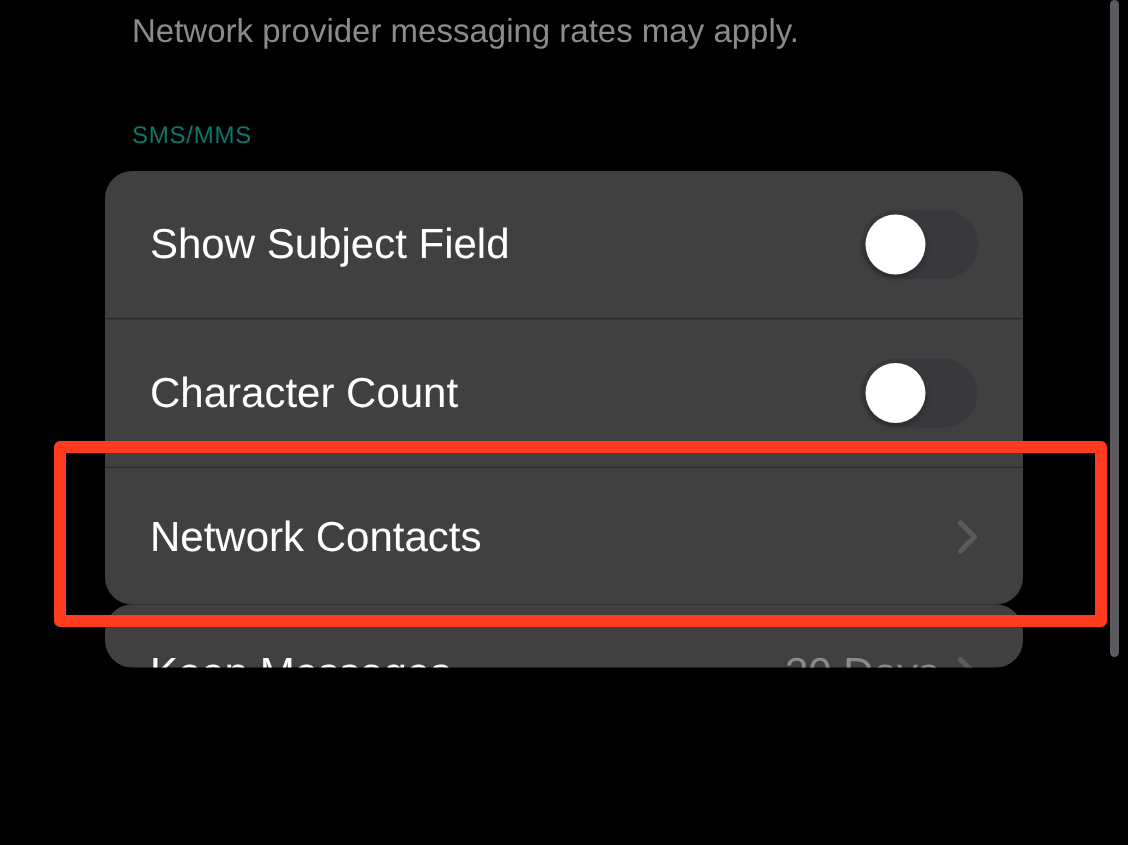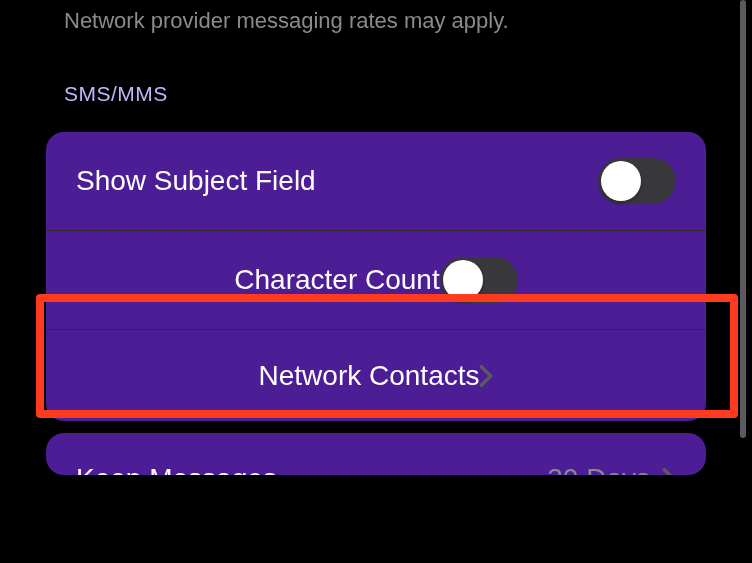--- a/index.html
+++ b/index.html
@@ -9,51 +9,50 @@
     }
     body {
       background: #000;
       font-family: -apple-system, BlinkMacSystemFont, 'Segoe UI', Helvetica, Arial, sans-serif;
       width: 752px;
       height: 563px;
       overflow: hidden;
       position: relative;
     }
     .container {
-      padding: 0 22px;
+      padding: 0 46px;
       position: relative;
     }
     .footer-note {
       color: #8a8a8f;
       font-size: 22px;
       padding: 8px 42px 0 42px;
     }
     .section-header {
-      color: #c4b5fd;
-      font-size: 21px;
+      color: #0f766e;
+      font-size: 16px;
       letter-spacing: 0.5px;
       padding: 48px 42px 14px 42px;
       text-transform: uppercase;
     }
     .group {
-      background: #4c1d95;
+      background: #404040;
       border-radius: 18px;
-      margin: 12px 24px;
+      margin: 0 24px;
       overflow: hidden;
     }
     .row {
       display: flex;
       align-items: center;
       justify-content: space-between;
       padding: 26px 30px;
       min-height: 92px;
     }
     .row + .row {
       border-top: 1px solid #2c2c2e;
-      justify-content: center;
     }
     .row-label {
       color: #fff;
       font-size: 28px;
       font-weight: 400;
     }
     .row-value {
       color: #8a8a8f;
       font-size: 28px;
       margin-right: 12px;

